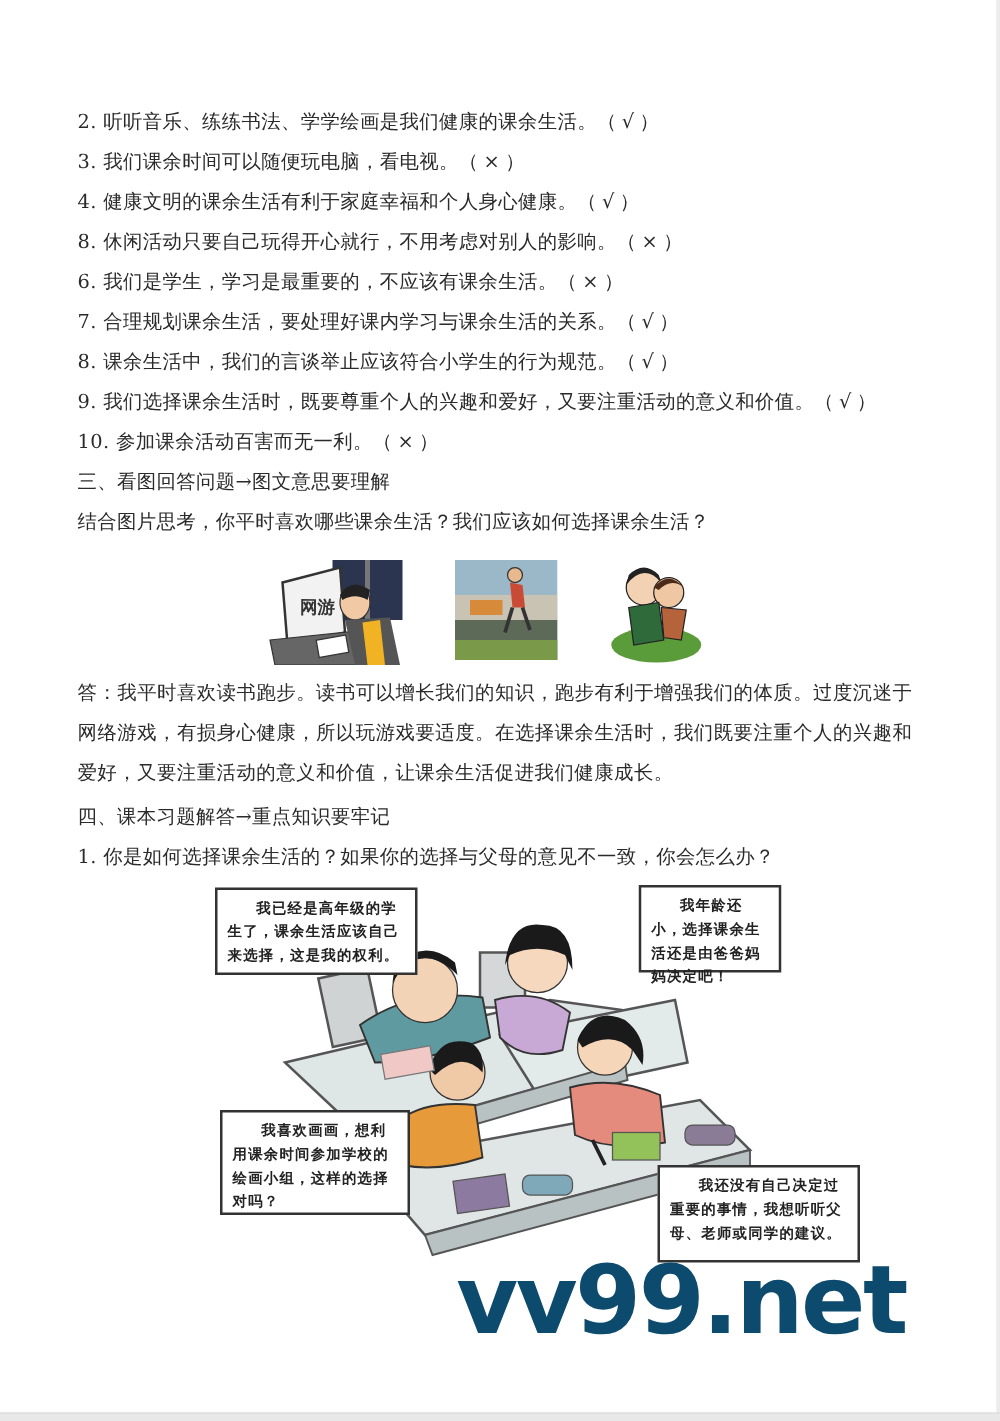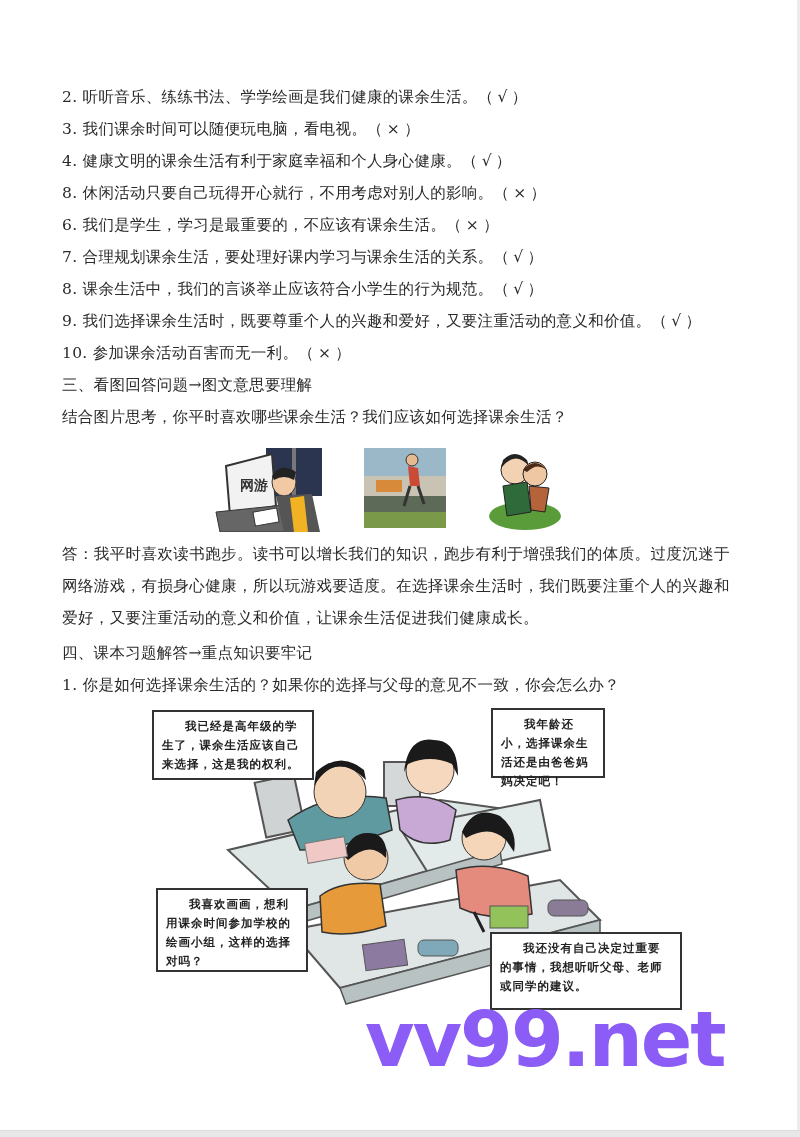--- a/index.html
+++ b/index.html
@@ -8,25 +8,25 @@
     font-family: "DejaVu Serif", "Liberation Serif", serif; color: #2a2a2a;
   }
   .page-edge { position: absolute; right: 0; top: 0; width: 3px; height: 1137px; background: #ececec; }
   .bottom-bar { position: absolute; left: 0; bottom: 0; width: 800px; height: 6px; background: #e8e8e8; border-top: 1px solid #dcdcdc; }
   .line { position: absolute; left: 62px; font-size: 15.5px; line-height: 22px; white-space: nowrap; letter-spacing: 0.3px; text-align: center; }
   .para { position: absolute; left: 62px; width: 668px; font-size: 15.5px; line-height: 32px; letter-spacing: 0.4px; text-align: justify; }
   .mark { display: inline-block; margin: 0 4px; }
   .bubble {
     position: absolute; background: #fff; border: 2px solid #333;
     font-size: 11.5px; line-height: 19px; padding: 5px 8px; font-weight: bold; color: #222;
-    text-indent: 2em; box-sizing: border-box; letter-spacing: 1px;
+    text-indent: 2em; box-sizing: border-box; letter-spacing: 1px; margin-left: 20px;
   }
   .watermark {
     position: absolute; left: 365px; top: 995px; font-family: "DejaVu Sans", sans-serif;
-    font-weight: bold; font-size: 76px; color: #8b5cf6; letter-spacing: -2px;
+    font-weight: bold; font-size: 76px; color: #0c4a6e; letter-spacing: -2px;
   }
 </style>
 </head>
 <body>
 
 <div class="page-edge"></div>
 
 <div class="line" style="top:86px"><span>2. 听听音乐、练练书法、学学绘画是我们健康的课余生活。</span>（<span class="mark">√</span>）</div>
 <div class="line" style="top:118px"><span>3. 我们课余时间可以随便玩电脑，看电视。</span>（<span class="mark">×</span>）</div>
 <div class="line" style="top:150px"><span>4. 健康文明的课余生活有利于家庭幸福和个人身心健康。</span>（<span class="mark">√</span>）</div>
@@ -111,16 +111,16 @@
   <rect x="224" y="242" width="42" height="26" fill="#8c7aa0" stroke="#555" transform="rotate(-8 245 255)"></rect>
   <rect x="278" y="240" width="40" height="16" rx="6" fill="#7fa9b8" stroke="#555"></rect>
   <rect x="350" y="206" width="38" height="22" fill="#93c25a" stroke="#555"></rect>
   <rect x="408" y="200" width="40" height="16" rx="6" fill="#8a7b96" stroke="#555"></rect>
   <line x1="334" y1="212" x2="344" y2="232" stroke="#222" stroke-width="3"></line>
 </svg>
 
 <div class="bubble" style="left:152px;top:710px;width:162px;height:70px">我已经是高年级的学生了，课余生活应该自己来选择，这是我的权利。</div>
 <div class="bubble" style="left:491px;top:708px;width:114px;height:70px">我年龄还小，选择课余生活还是由爸爸妈妈决定吧！</div>
 <div class="bubble" style="left:156px;top:888px;width:152px;height:84px">我喜欢画画，想利用课余时间参加学校的绘画小组，这样的选择对吗？</div>
-<div class="bubble" style="left:490px;top:932px;width:192px;height:78px">我还没有自己决定过重要的事情，我想听听父母、老师或同学的建议。</div>
+<div class="bubble" style="left:506px;top:932px;width:162px;height:78px">我还没有自己决定过重要的事情，我想听听父母、老师或同学的建议。</div>
 
 <div class="watermark">vv99.net</div>
 <div class="bottom-bar"></div>
 
 </body></html>

